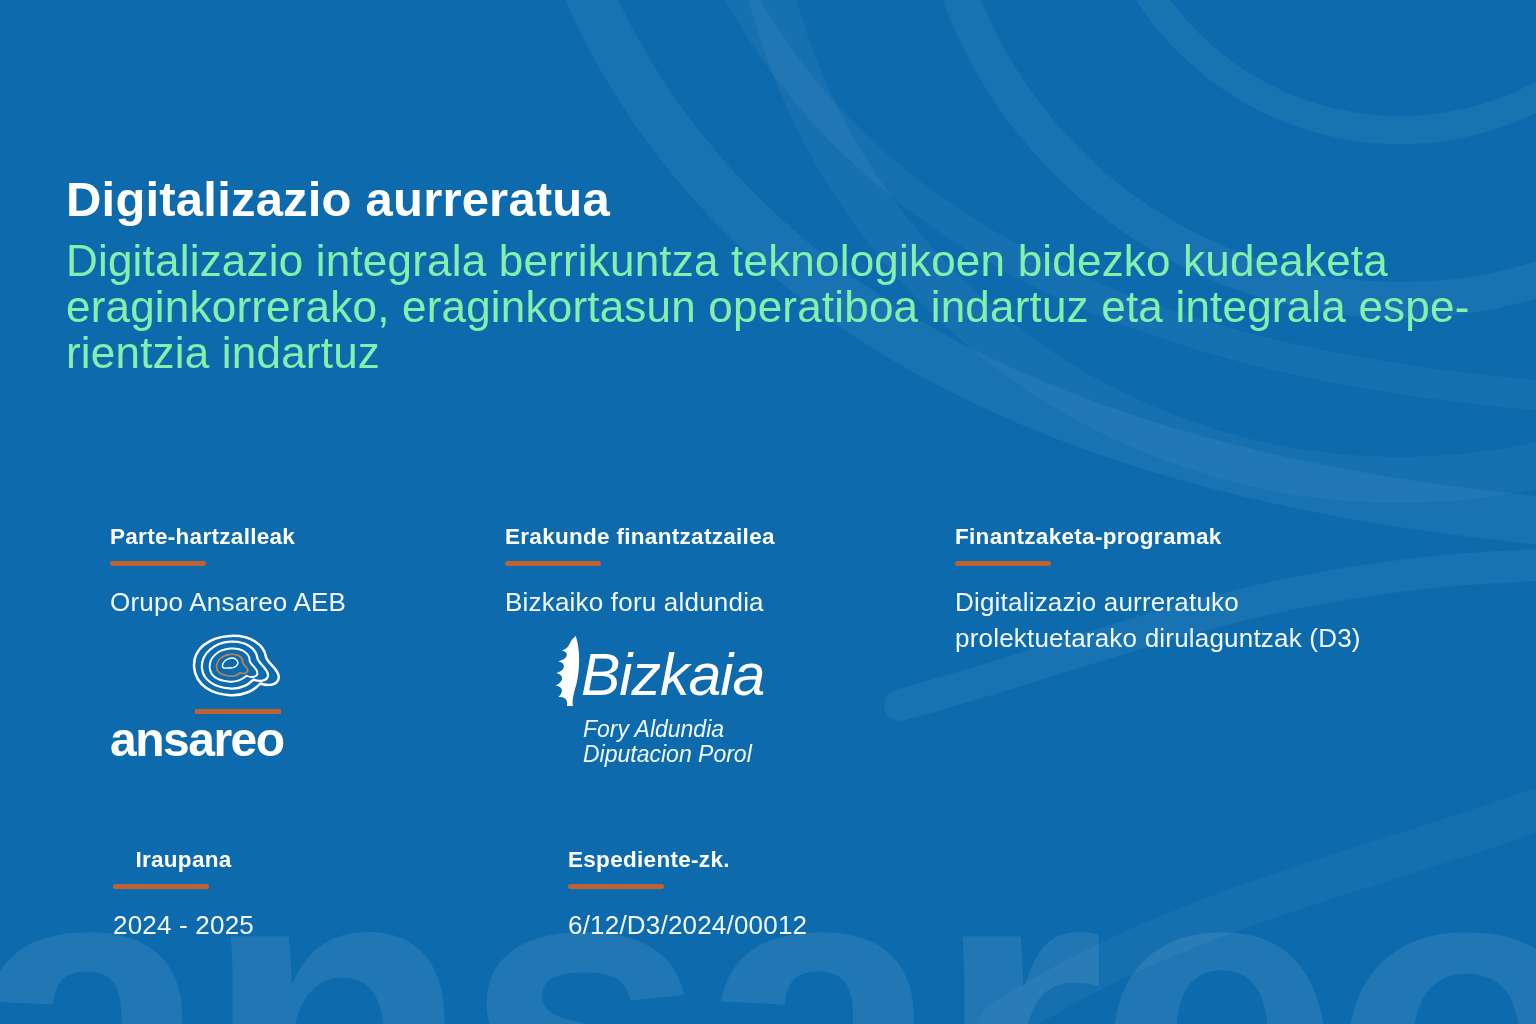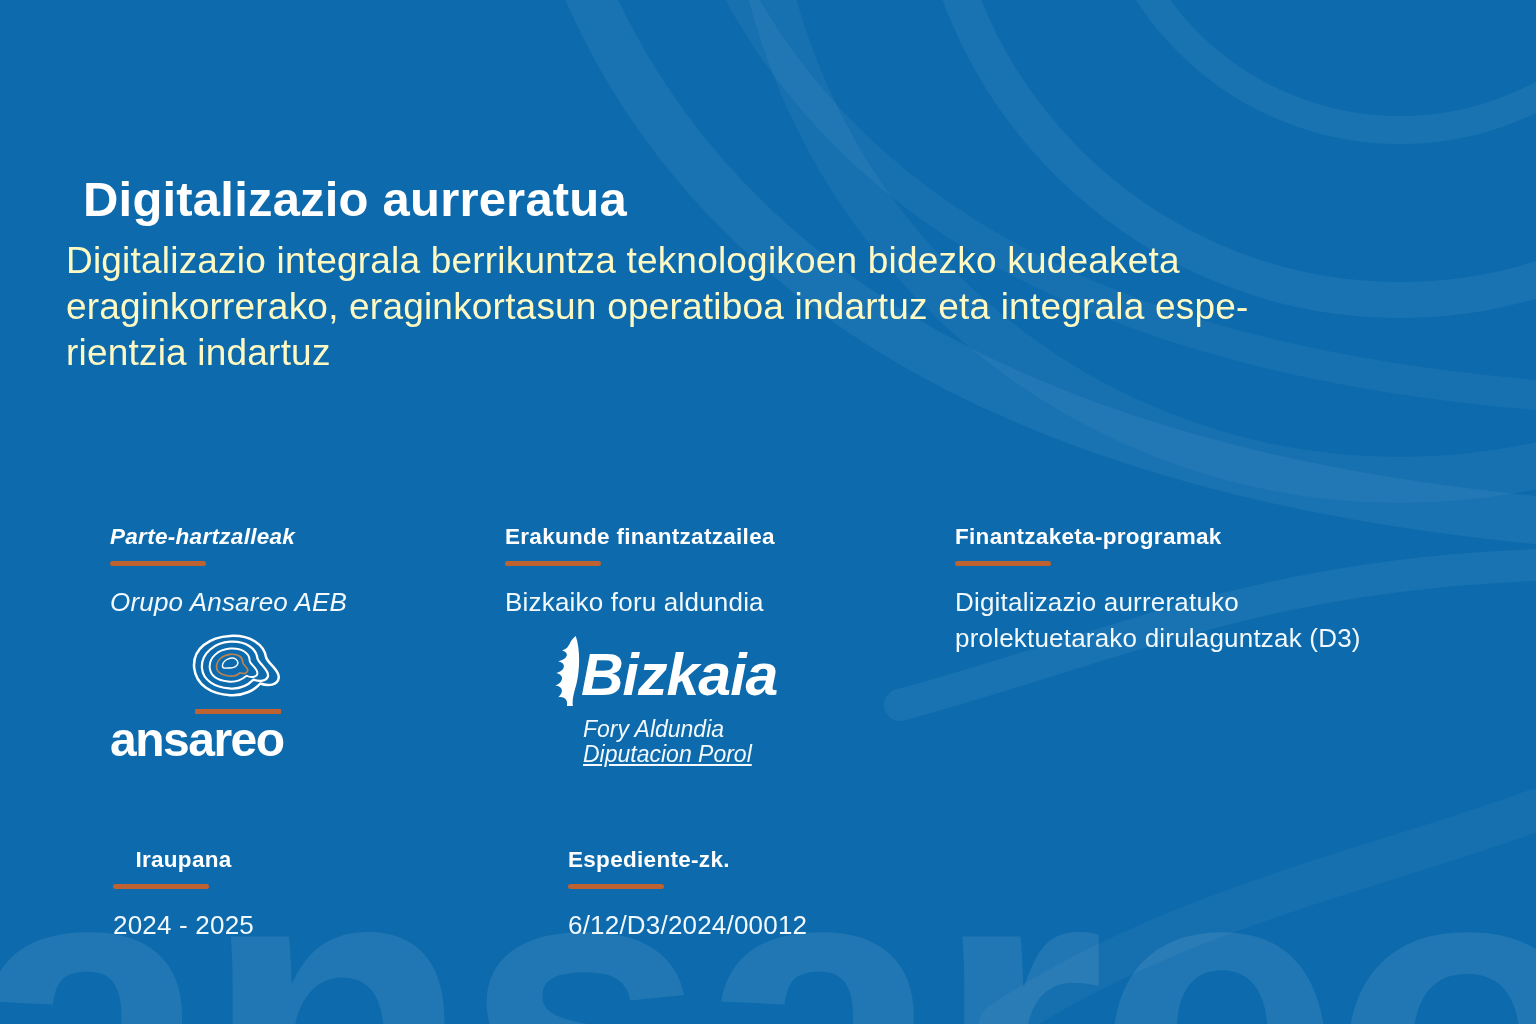--- a/index.html
+++ b/index.html
@@ -13,29 +13,29 @@
   }
   .bg-svg{position:absolute;left:0;top:0;width:100%;height:100%;}
   .watermark{
     position:absolute;left:-34px;top:796px;
     font-size:442px;font-weight:800;letter-spacing:-10px;line-height:1;
     color:rgba(255,255,255,0.085);
     white-space:nowrap;user-select:none;
   }
   .page-title{
     position:absolute;left:66px;top:138px;
-    font-size:49px;font-weight:800;letter-spacing:0.2px;margin-left:17px;
+    font-size:49px;font-weight:800;letter-spacing:0.2px;
   }
   .description{
     position:absolute;left:66px;top:238px;
-    font-size:37px;font-weight:300;line-height:46px;
-    color:#fef9c3;letter-spacing:0.2px;
+    font-size:44px;font-weight:300;line-height:46px;
+    color:#86efac;letter-spacing:0.2px;
   }
   .section{position:absolute;}
-  .sec-participants{left:110px;top:526px;font-style:italic;}
+  .sec-participants{left:110px;top:526px;}
   .sec-funder{left:505px;top:526px;}
   .sec-program{left:955px;top:526px;}
   .sec-duration{left:113px;top:849px;text-align:center;}
   .sec-file{left:568px;top:849px;}
   .section-label{
     font-size:22.5px;font-weight:700;letter-spacing:0.3px;line-height:22px;
   }
   .accent-underline{
     width:96px;height:5px;border-radius:2.5px;
     background:#bd6230;margin-top:13px;
@@ -50,29 +50,29 @@
   .ansareo-divider{position:absolute;left:85px;top:79px;width:86px;height:5px;background:#bd6230;}
   .ansareo-word{
     position:absolute;left:0;top:86px;
     font-size:48px;font-weight:800;letter-spacing:-1.5px;line-height:1;
   }
   
   .bizkaia-logo{position:absolute;left:545px;top:634px;width:280px;height:140px;}
   .oak-leaf{position:absolute;left:0;top:2px;width:44px;height:70px;}
   .bizkaia-word{
     position:absolute;left:36px;top:12px;
-    font-size:59px;font-weight:700;font-style:italic;letter-spacing:-1px;line-height:1;
+    font-size:59px;font-weight:400;font-style:italic;letter-spacing:-1px;line-height:1;
   }
   .bizkaia-sub{
     position:absolute;left:38px;
     font-size:23px;font-style:italic;font-weight:500;
     line-height:24px;color:#f4fafd;
   }
   .bizkaia-sub1{top:83px;}
-  .bizkaia-sub2{top:108px;text-decoration:underline;}
+  .bizkaia-sub2{top:108px;}
 </style>
 </head>
 <body>
 
 <div class="canvas">
 
   <svg class="bg-svg" viewBox="0 0 1536 1024" xmlns="http://www.w3.org/2000/svg" aria-hidden="true">
     <g fill="none" stroke="#ffffff" stroke-linecap="round">
       <circle cx="1400" cy="-170" r="300" stroke-opacity="0.055" stroke-width="28"></circle>
       <circle cx="1400" cy="-170" r="470" stroke-opacity="0.05" stroke-width="36"></circle>

